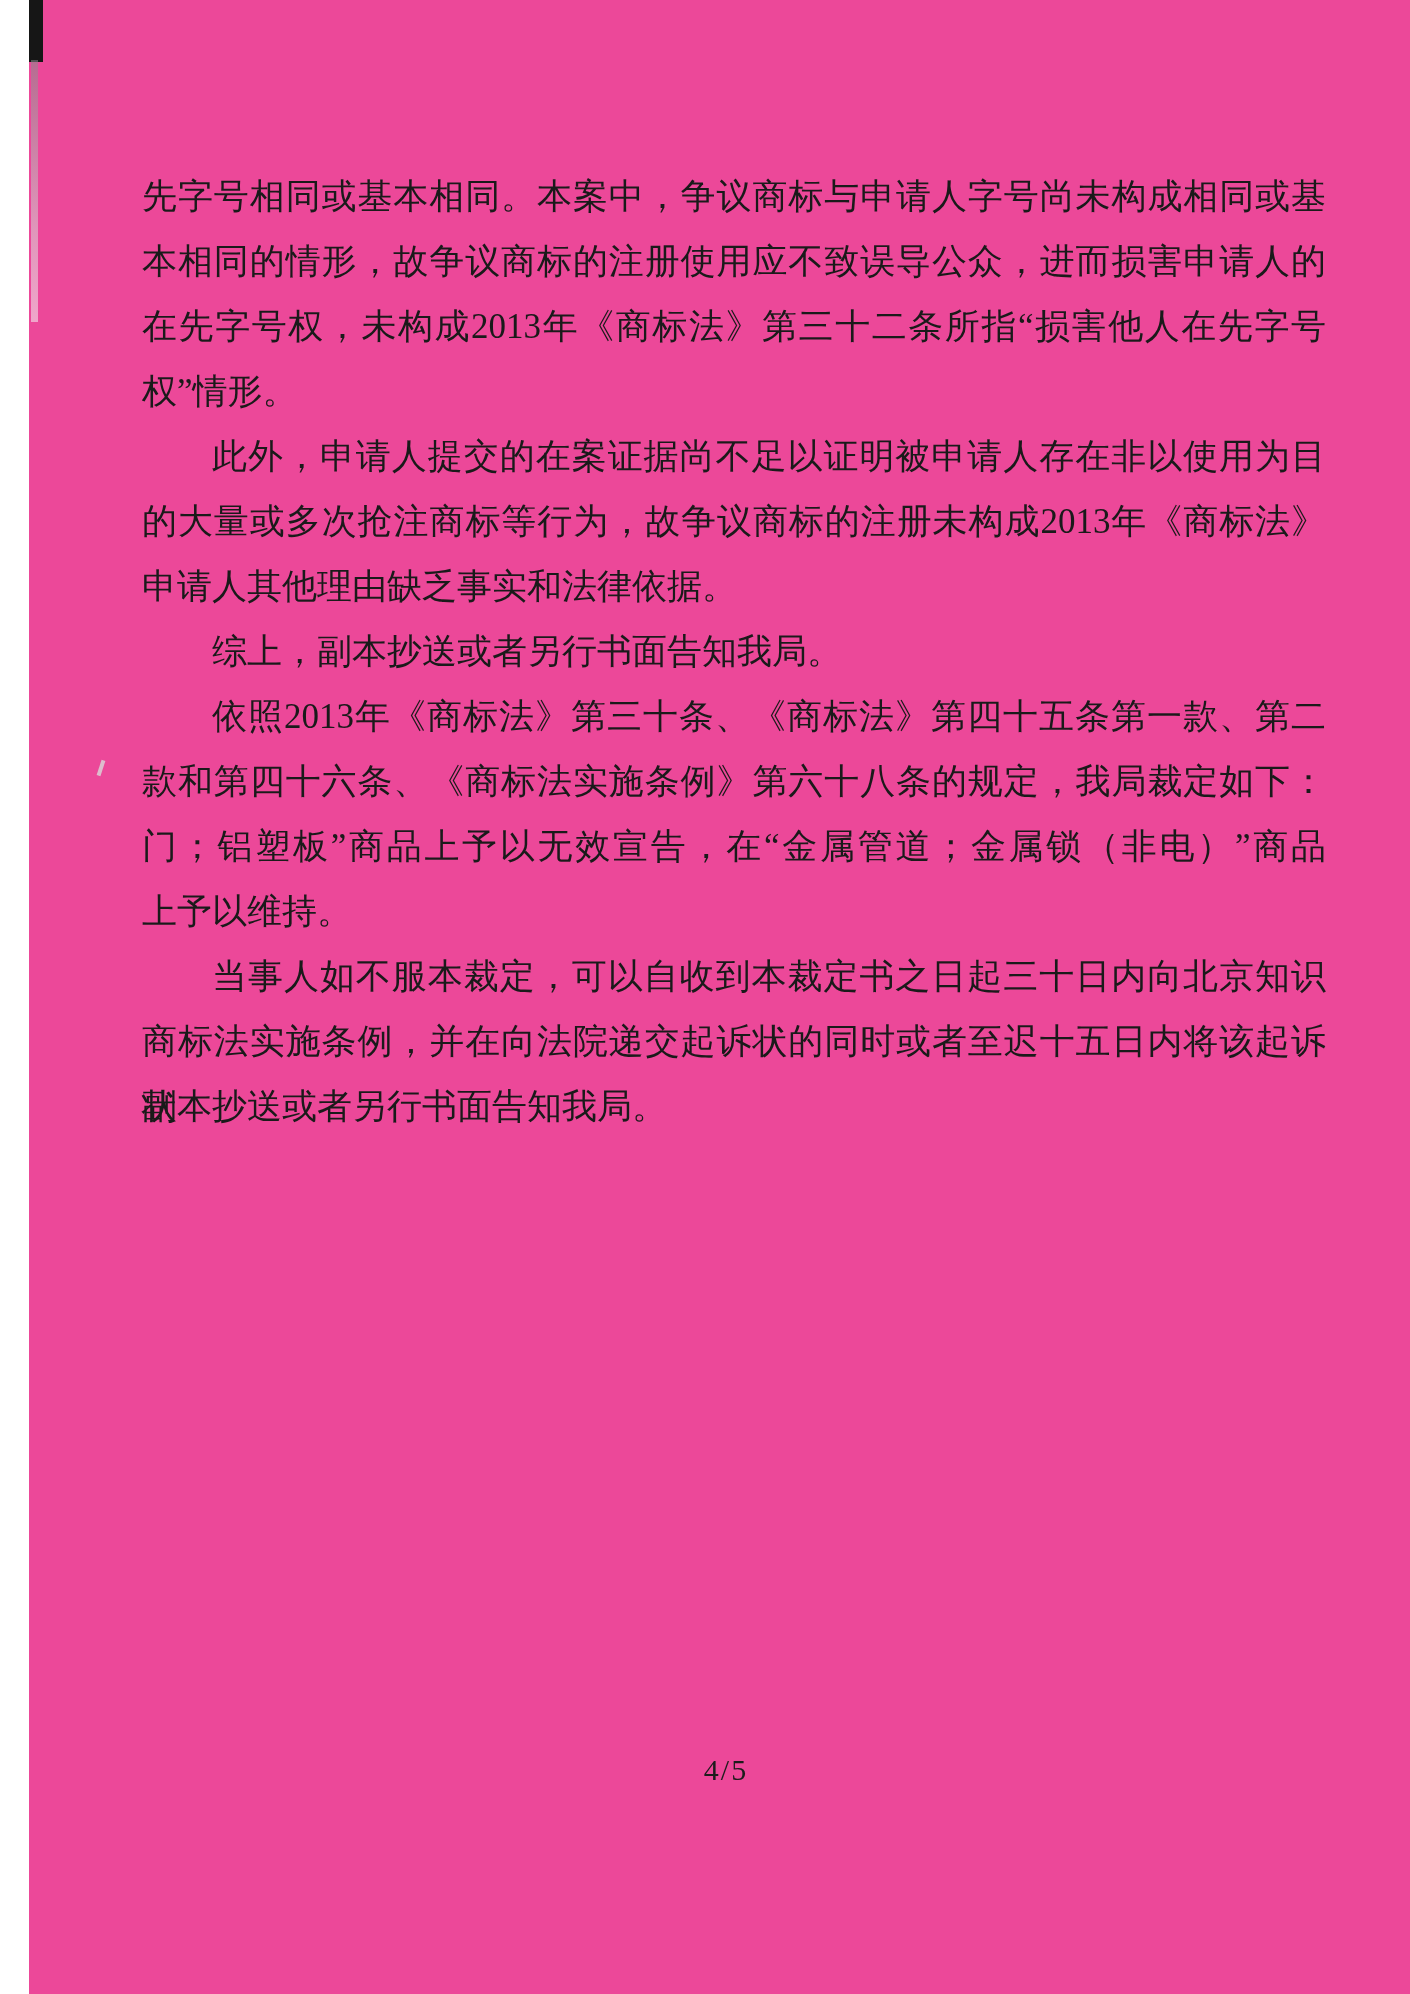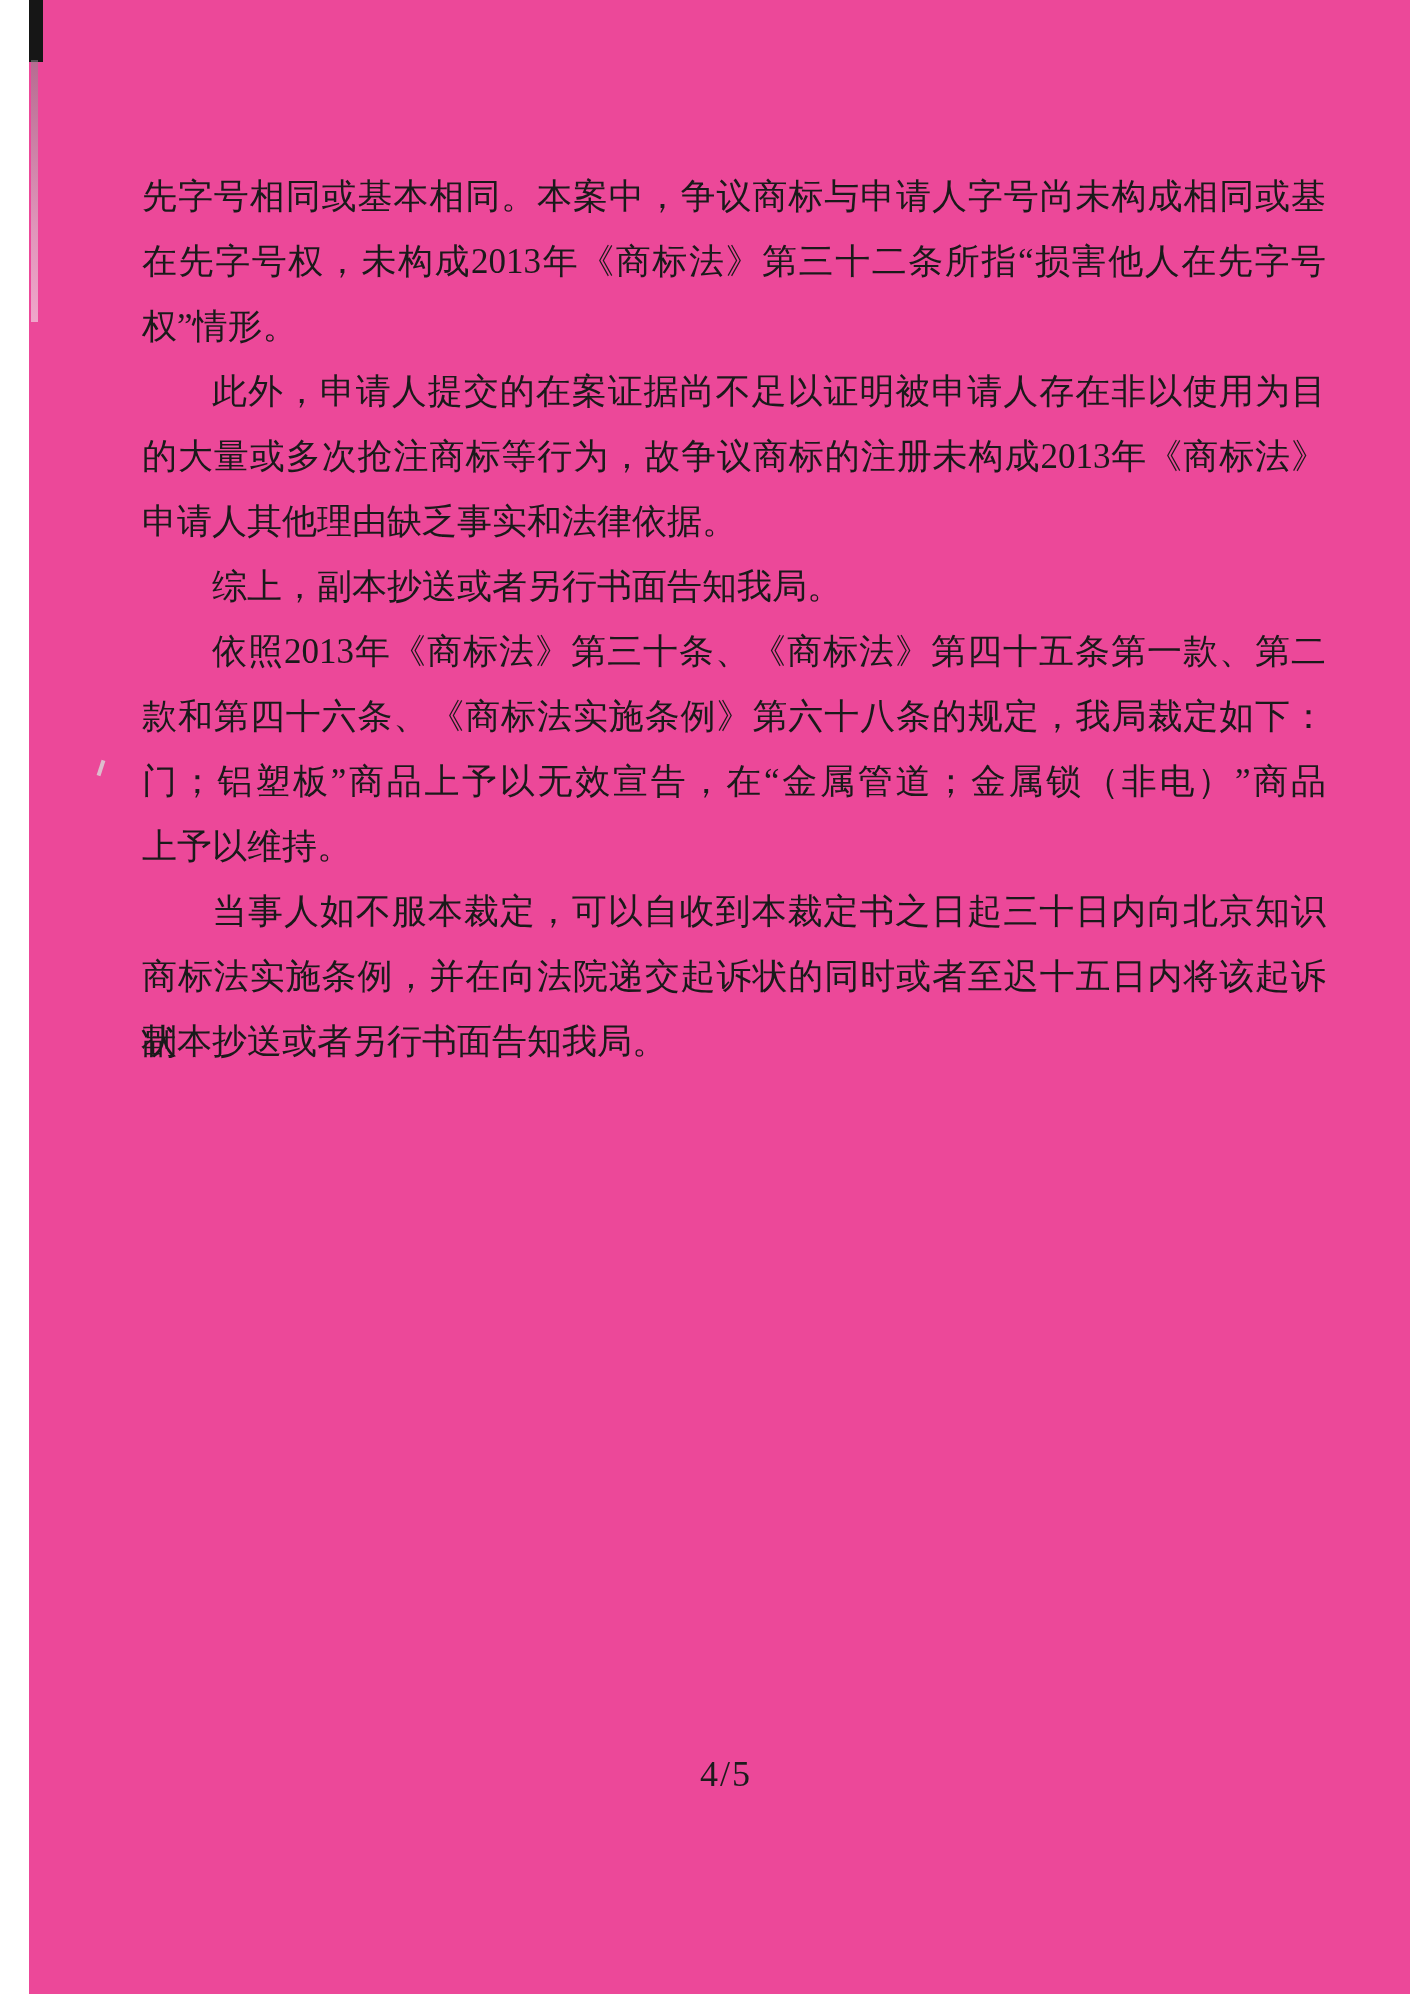--- a/index.html
+++ b/index.html
@@ -64,37 +64,38 @@
     text-indent: 70px;
   }
   .footer {
     position: absolute;
     left: 0px;
     top: 1753px;
     width: 1394px; 
     text-align: center;
   }
   .page-number {
-    font-size: 36px;
+    font-size: 30px;
     letter-spacing: 2px;
     color: #1c1c1c;
     font-family: "Liberation Serif", "DejaVu Serif", serif;
   }
 </style>
 </head>
 <body>
 
 <div class="page">
 
   <div class="artifact-bar-top"></div>
   <div class="artifact-streak"></div>
   <div class="artifact-tick"></div>
 
   <div class="text-block">
     <div class="line fill">先字号相同或基本相同。本案中，争议商标与申请人字号尚未构成相同或基</div>
+    <div class="line fill">本相同的情形，故争议商标的注册使用应不致误导公众，进而损害申请人的</div>
     <div class="line fill">在先字号权，未构成2013年《商标法》第三十二条所指“损害他人在先字号</div>
     <div class="line">权”情形。</div>
     <div class="line fill indent">此外，申请人提交的在案证据尚不足以证明被申请人存在非以使用为目</div>
     <div class="line fill">的大量或多次抢注商标等行为，故争议商标的注册未构成2013年《商标法》</div>
     <div class="line">申请人其他理由缺乏事实和法律依据。</div>
     <div class="line indent">综上，副本抄送或者另行书面告知我局。</div>
     <div class="line fill indent">依照2013年《商标法》第三十条、《商标法》第四十五条第一款、第二</div>
     <div class="line fill">款和第四十六条、《商标法实施条例》第六十八条的规定，我局裁定如下：</div>
     <div class="line fill">门；铝塑板”商品上予以无效宣告，在“金属管道；金属锁（非电）”商品</div>
     <div class="line">上予以维持。</div>

